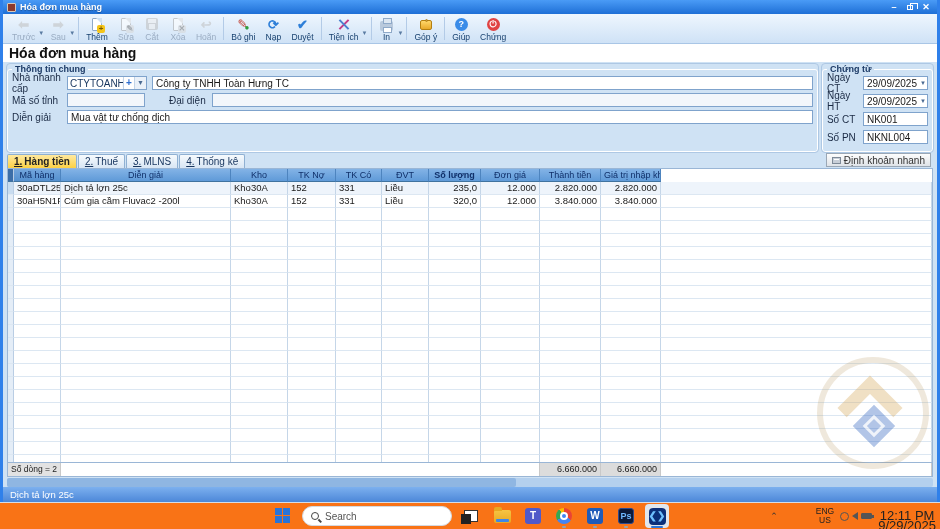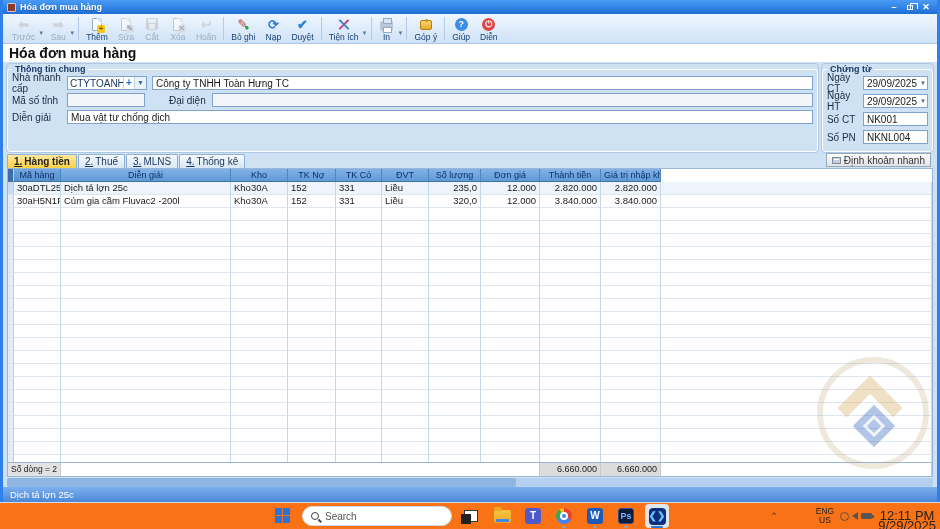--- a/index.html
+++ b/index.html
@@ -248,21 +248,21 @@
         <span class="tb-btn">
           <span class="ico">
             <span class="i-circle" style="background:#3a8ce8;">?</span>
           </span>
           <span class="lbl">Giúp</span>
         </span>
         <span class="tb-btn">
           <span class="ico">
             <span class="i-circle" style="background:#e04343;">⏻</span>
           </span>
-          <span class="lbl">Diễn</span>
+          <span class="lbl">Chứng</span>
         </span>
       </div>
 
     <div class="content">
       <div class="page-title">Hóa đơn mua hàng</div>
 
       <div class="form-area">
         <fieldset class="grp grp-general">
           <legend>Thông tin chung</legend>
           <div class="f-row">
@@ -346,21 +346,21 @@
 
       <div class="grid">
         <div class="g-row g-head" id="grid-head">
             <span class="g-cell gutter" style="flex: 0 0 6px;"></span>
             <span class="g-cell first" style="flex: 0 0 47px;">Mã hàng</span>
             <span class="g-cell" style="flex: 0 0 170px;">Diễn giải</span>
             <span class="g-cell" style="flex: 0 0 57px;">Kho</span>
             <span class="g-cell" style="flex: 0 0 48px;">TK Nợ</span>
             <span class="g-cell" style="flex: 0 0 46px;">TK Có</span>
             <span class="g-cell" style="flex: 0 0 47px;">ĐVT</span>
-            <span class="g-cell" style="flex: 0 0 52px;">Số lượng</span>
+            <span class="g-cell" style="flex: 0 0 52px; font-weight: bold;">Số lượng</span>
             <span class="g-cell" style="flex: 0 0 59px;">Đơn giá</span>
             <span class="g-cell" style="flex: 0 0 61px;">Thành tiền</span>
             <span class="g-cell" style="flex: 0 0 60px;">Giá trị nhập kho</span>
           </div>
         <div id="grid-body" style="flex:1;display:flex;flex-direction:column;overflow:hidden;">
             <div class="g-row current">
               <span class="g-cell gutter" style="flex: 0 0 6px;"></span>
               <span class="g-cell" style="flex: 0 0 47px;">30aDTL25</span>
               <span class="g-cell" style="flex: 0 0 170px;">Dịch tả lợn 25c</span>
               <span class="g-cell" style="flex: 0 0 57px;">Kho30A</span>

